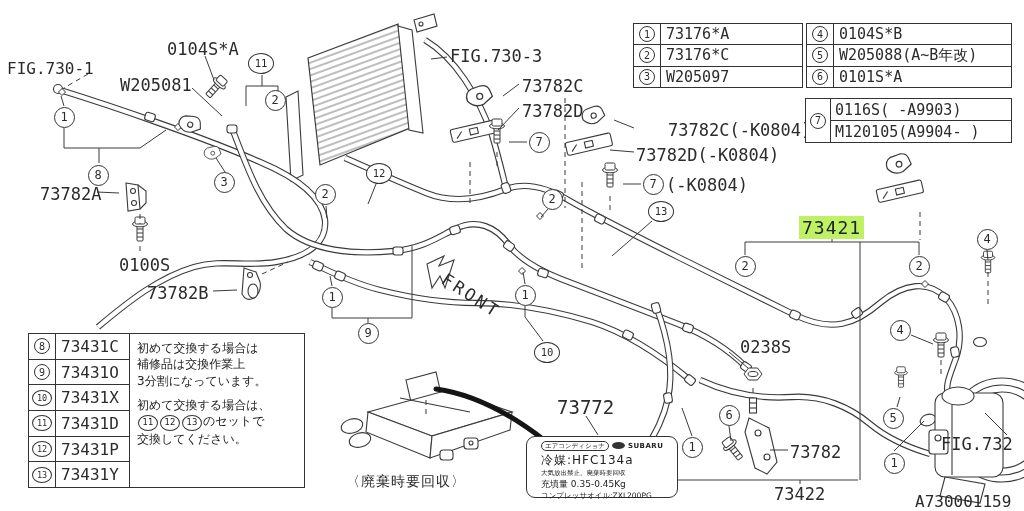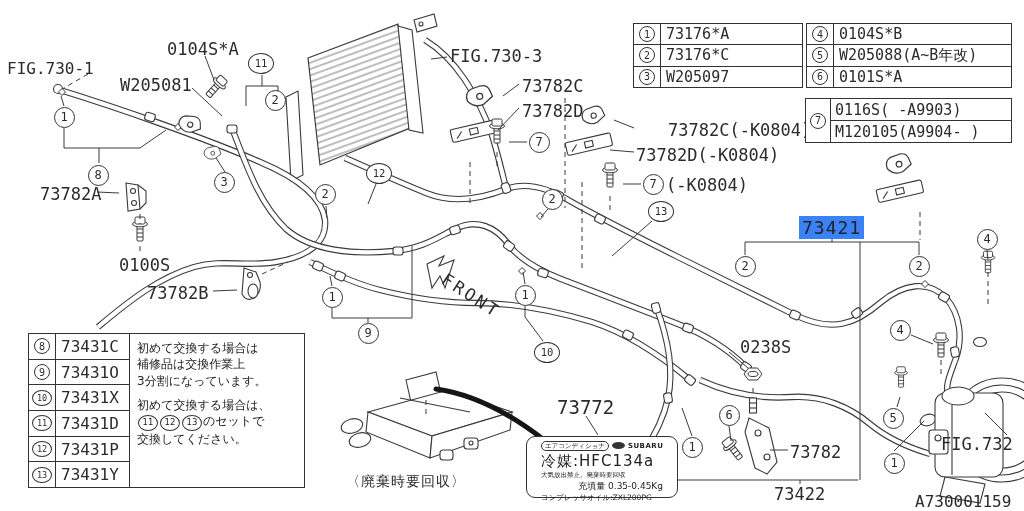--- a/index.html
+++ b/index.html
@@ -50,23 +50,23 @@
   .jcap{position:absolute;left:346px;top:473px;font-size:14px;letter-spacing:1px;
         font-family:"DejaVu Sans",sans-serif}
   .stamp{position:absolute;left:915px;top:492px;font-size:16px}
   .sticker{position:absolute;left:526px;top:436px;width:152px;height:62px;border:1.4px solid #333;
            border-radius:9px;background:#fff;padding:3px 14px;box-sizing:border-box;
            font-family:"DejaVu Sans",sans-serif;z-index:6;color:#222}
   .st-head{display:flex;align-items:center;gap:3px;height:11px}
   .st-ac{border:1px solid #333;border-radius:5px;font-size:6.5px;line-height:8px;padding:0 3px;white-space:nowrap}
   .st-logo{width:13px;height:7px;background:#333;border-radius:50%;flex:none}
   .st-brand{font-size:7px;font-weight:bold;letter-spacing:.5px}
-  .st-l1{font-size:15px;letter-spacing:1px;margin-top:1px}
+  .st-l1{font-size:12px;letter-spacing:1px;margin-top:1px}
   .st-l2{font-size:6.5px;white-space:nowrap}
-  .st-l3{font-size:9px;text-align:right}
+  .st-l3{font-size:9px;text-align:left}
   .st-l4{font-size:7.5px;white-space:nowrap}
 </style>
 </head>
 <body>
 
 <div id="canvas">
 
   <svg id="art" width="1024" height="511" viewBox="0 0 1024 511">
     <defs>
       <pattern id="hat" width="6" height="6" patternUnits="userSpaceOnUse" patternTransform="rotate(-20)">
@@ -248,21 +248,21 @@
       M525,284 L523,272 M525,306 L525,317 M525,317 L543,341 M652,221 L612,256
       M745,255 L745,242 M919,255 L919,242 M745,242 L919,242 M832,236 L832,242
       M860,242 L860,480 M660,480 L858,480 M800,480 L800,484
       M987,250 L988,260 M911,335 L933,344 M729,426 L731,441 M692,436 L682,408 M897,407 L900,397"></path>
     <path class="dash" d="M88,74 L64,88 M565,98 L565,208
       M470,162 L470,205 M582,182 L582,268 M497,152 L497,168 M610,196 L610,212
       M753,388 L753,398 M988,272 L988,305 M941,360 L941,378 M140,214 L140,224 M140,246 L140,254
       M262,274 L288,262 M426,400 L426,414 M920,212 L920,240"></path>
   </svg>
 
-  <div class="hl" style="background-color: #3b82f6;">73421</div>
+  <div class="hl" style="background-color: #bef264;">73421</div>
 
   <div class="front">FRONT</div>
 
   <div class="jcap">〈廃棄時要回収〉</div>
 
   <div class="stamp">A730001159</div>
 
   <div class="ptable" id="table1">
       <div class="prow">
         <span class="ncell">

